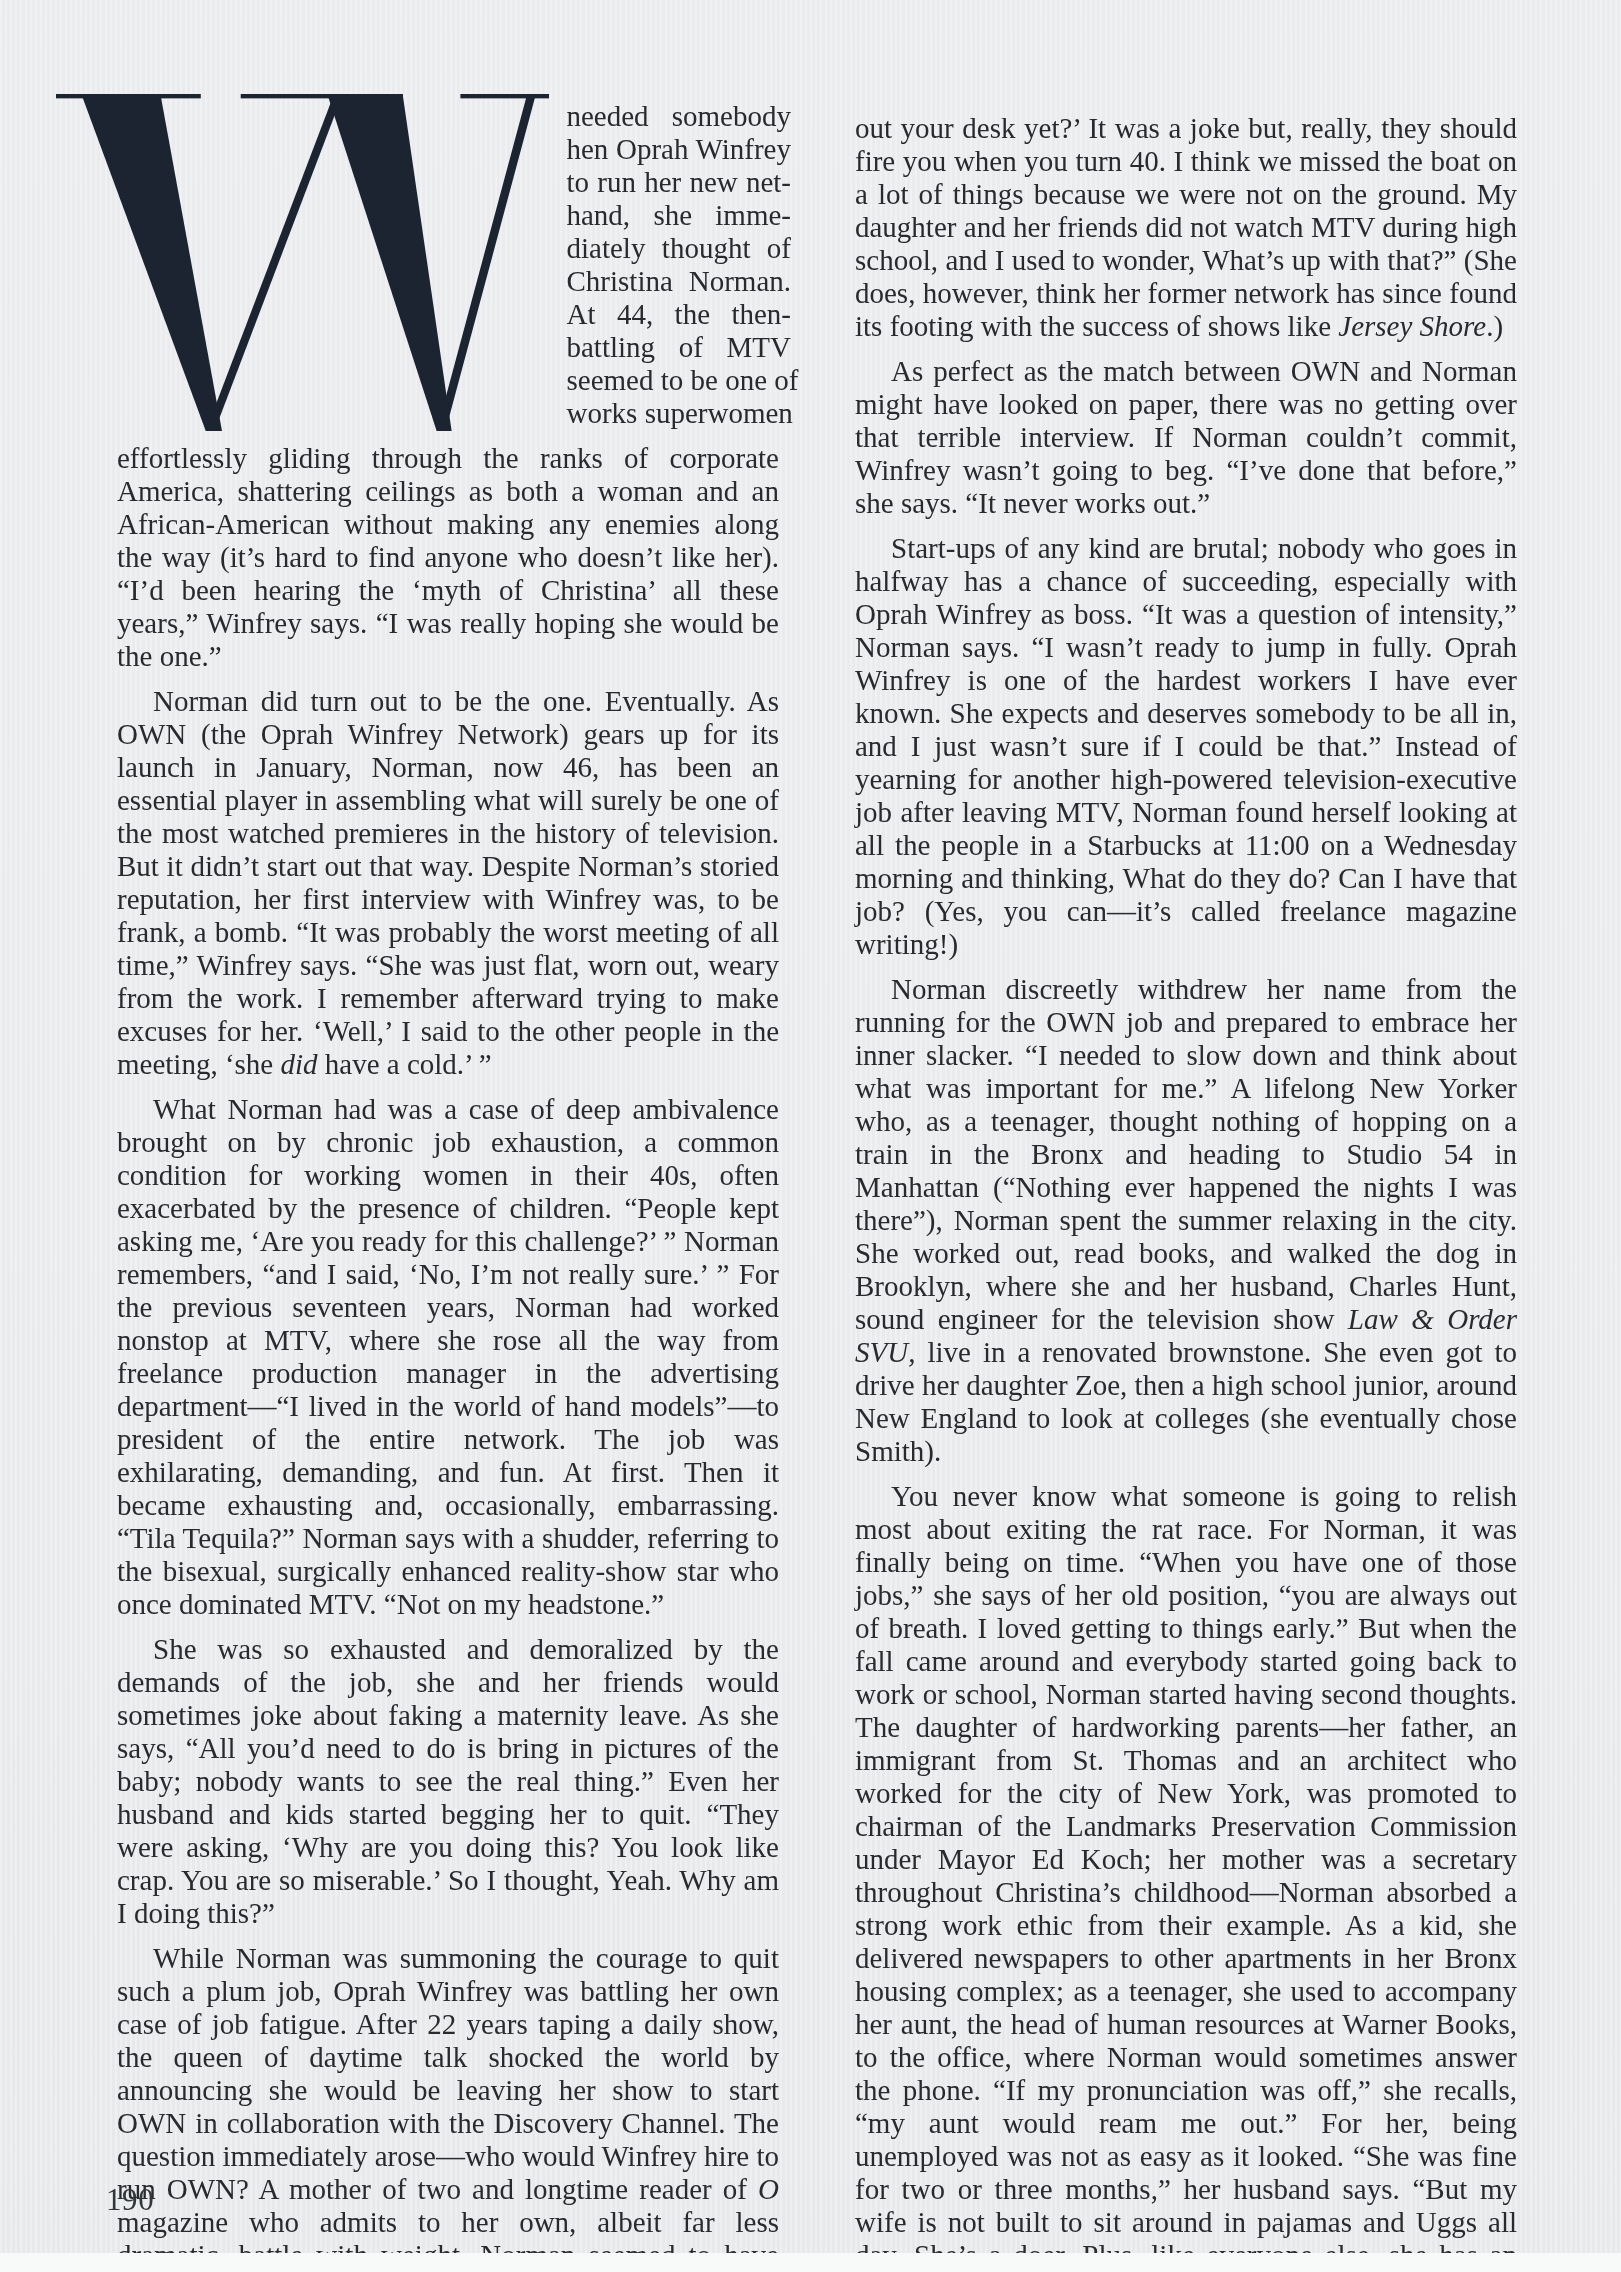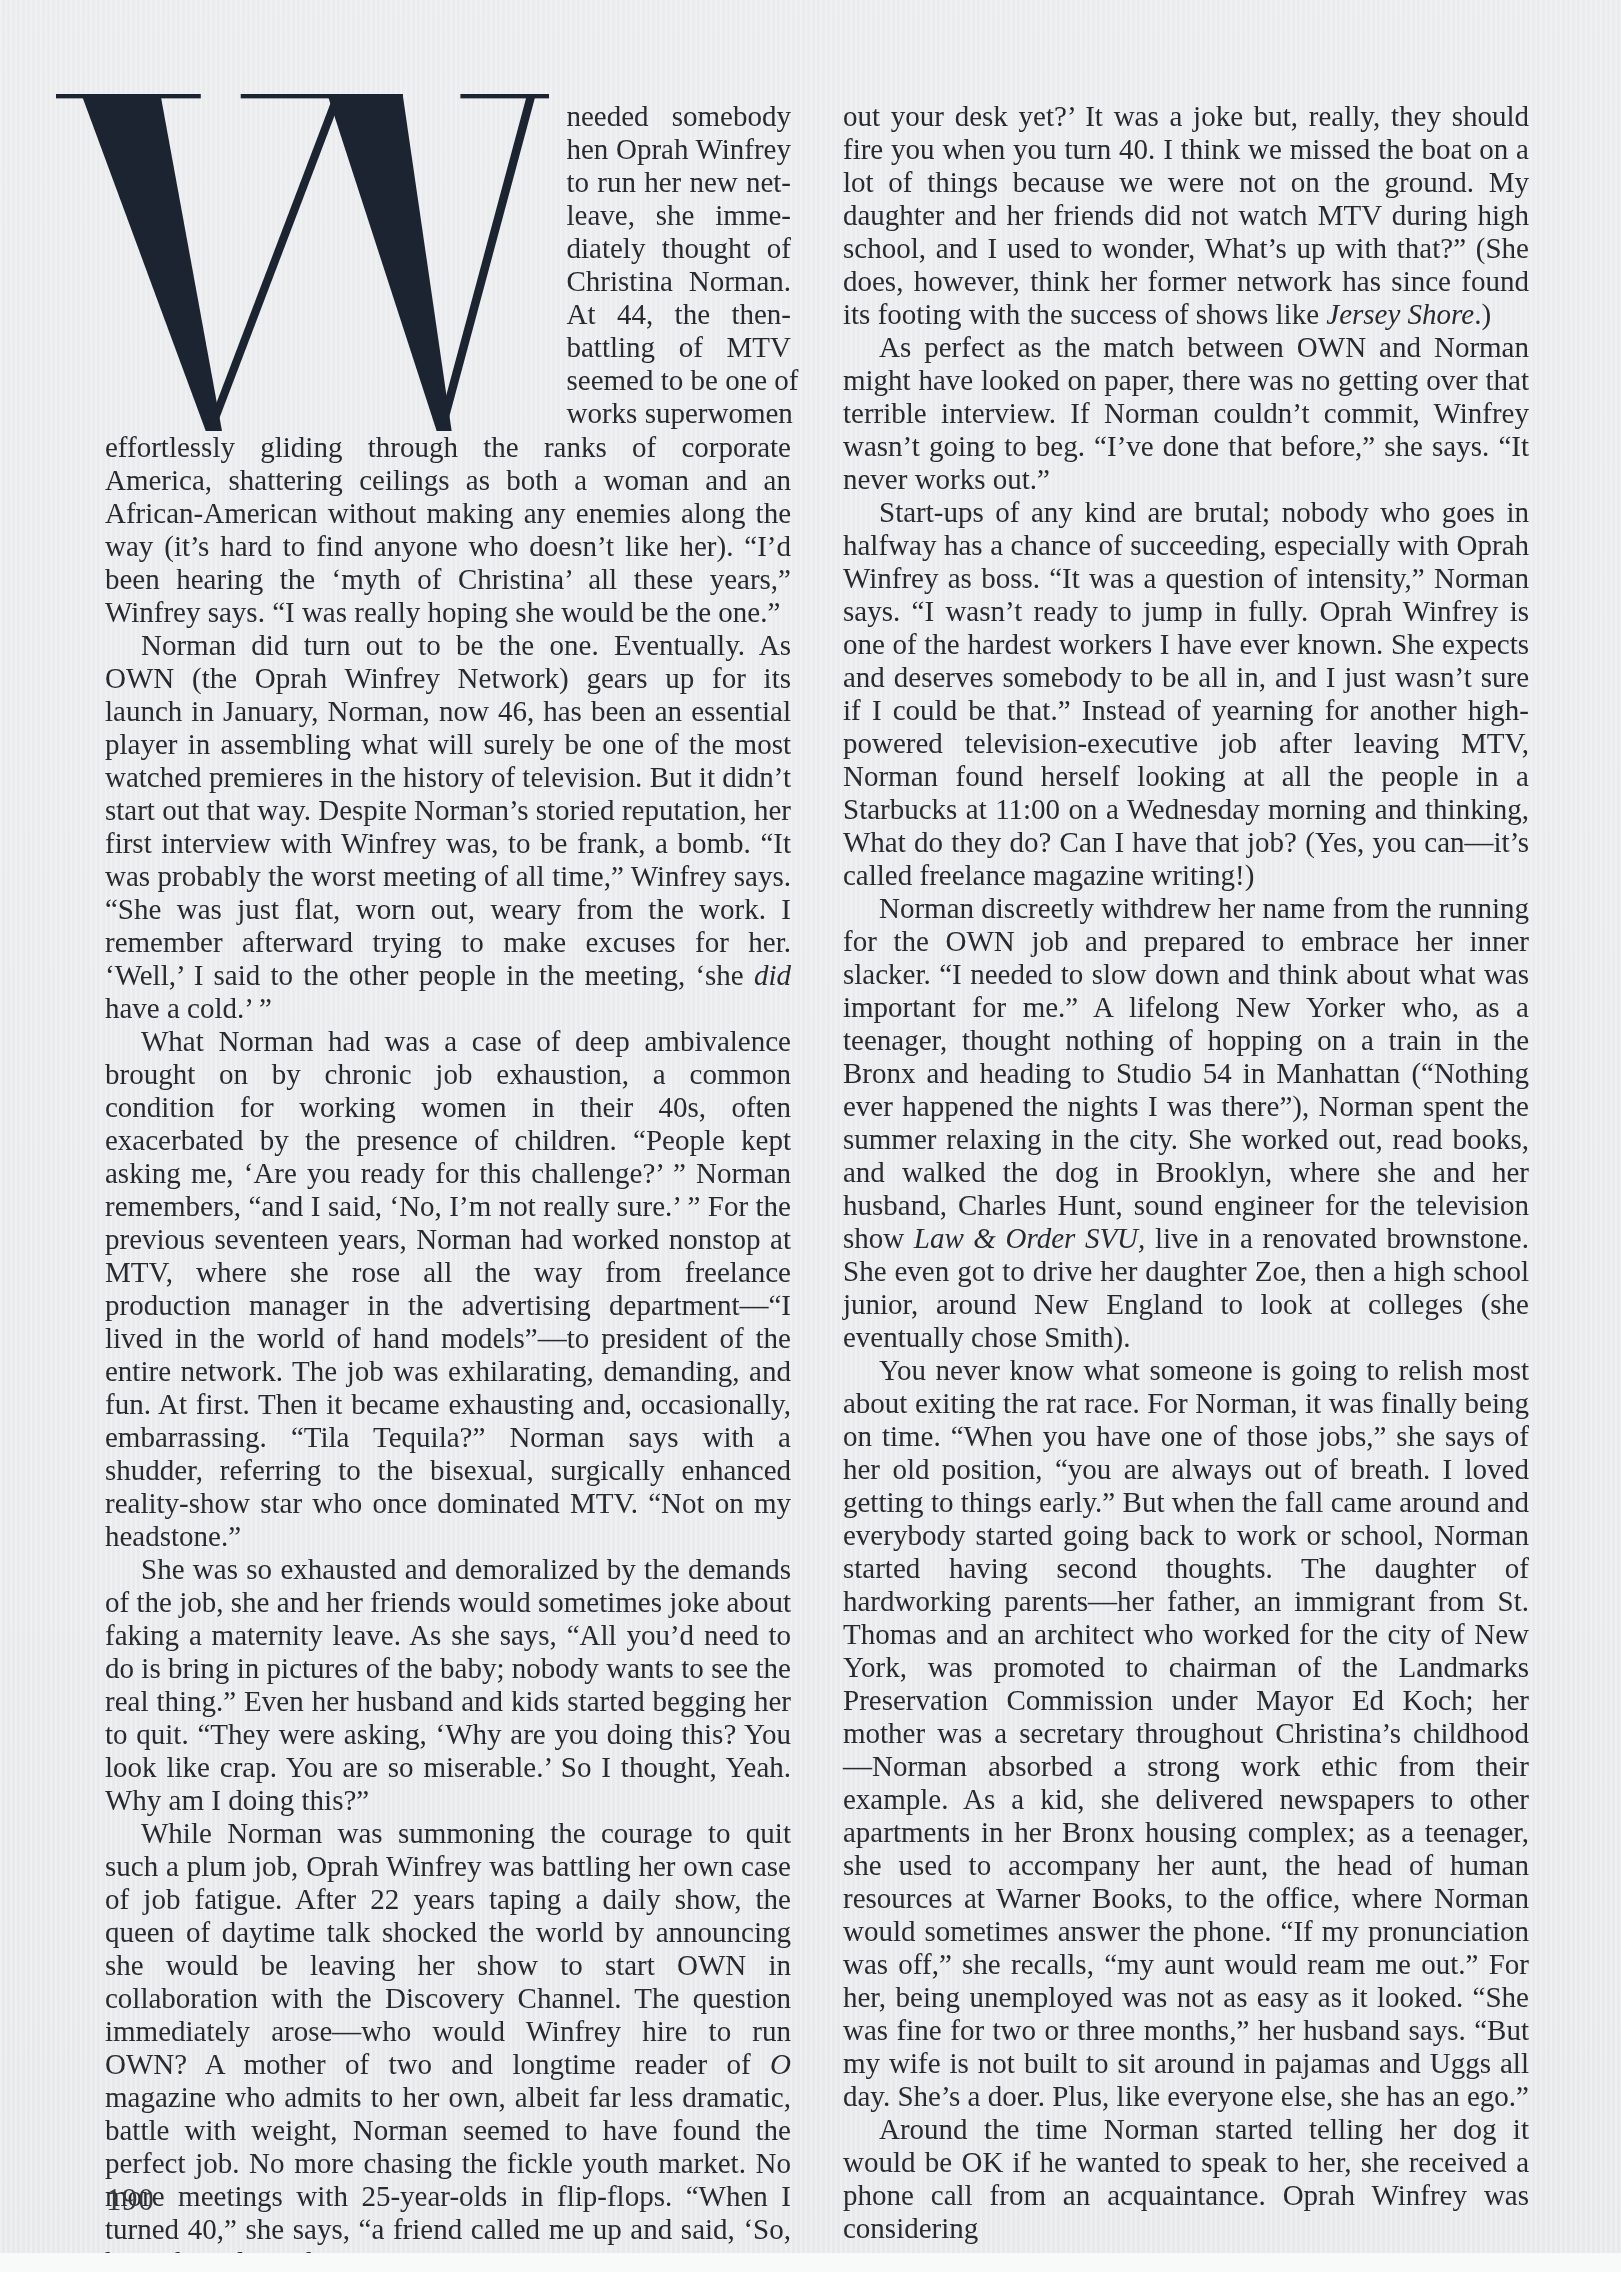--- a/index.html
+++ b/index.html
@@ -26,21 +26,21 @@
     margin:-6.2px 17.5px 0 -49px;
   }
   .dropcap svg{display:block;width:100%;height:100%;}
   .lede-line{
     height:33px;
     text-align:justify;
     text-align-last:justify;
     white-space:nowrap;
     overflow:visible;
   }
-  .para{margin:0;padding:0;}
+  .para{margin:12px;padding:0;}
   .para.ind{text-indent:36px;}
   .it{font-style:italic;}
   .page-number{
     position:absolute;left:106px;top:2182px;
     font-size:31px;line-height:35px;color:#33363a;
     letter-spacing:0.6px;
     text-align:right;
   }
   .bottom-edge{
     position:absolute;left:0;right:0;bottom:0;height:20px;
@@ -63,21 +63,21 @@
           <polygon points="240,540 254,540 458,4 444,4"></polygon>
           <polygon points="436,4 556,4 634,540 610,540"></polygon>
           <polygon points="610,540 624,540 768,4 754,4"></polygon>
         </g>
       </svg>
     </div>
     <div>
         <div class="lede-line">needed somebody</div>
         <div class="lede-line">hen Oprah Winfrey</div>
         <div class="lede-line">to run her new net-</div>
-        <div class="lede-line">leave, she imme-</div>
+        <div class="lede-line">hand, she imme-</div>
         <div class="lede-line">diately thought of</div>
         <div class="lede-line">Christina Norman.</div>
         <div class="lede-line">At 44, the then-</div>
         <div class="lede-line">battling of MTV</div>
         <div class="lede-line">seemed to be one of</div>
         <div class="lede-line">works superwomen</div>
       </div>
     <div style="clear:left">
         <p class="para"><span>effortlessly gliding through the ranks of corporate America, shattering ceilings as both a woman and an African-American without making any enemies along the way (it’s hard to find anyone who doesn’t like her). “I’d been hearing the ‘myth of Christina’ all these years,” Winfrey says. “I was really hoping she would be the one.”</span></p>
         <p class="para ind"><span>Norman did turn out to be the one. Eventually. As OWN (the Oprah Winfrey Network) gears up for its launch in January, Norman, now 46, has been an essential player in assembling what will surely be one of the most watched premieres in the history of television. But it didn’t start out that way. Despite Norman’s storied reputation, her first interview with Winfrey was, to be frank, a bomb. “It was probably the worst meeting of all time,” Winfrey says. “She was just flat, worn out, weary from the work. I remember afterward trying to make excuses for her. ‘Well,’ I said to the other people in the meeting, ‘she </span><span class="it">did</span><span> have a cold.’ ”</span></p>

